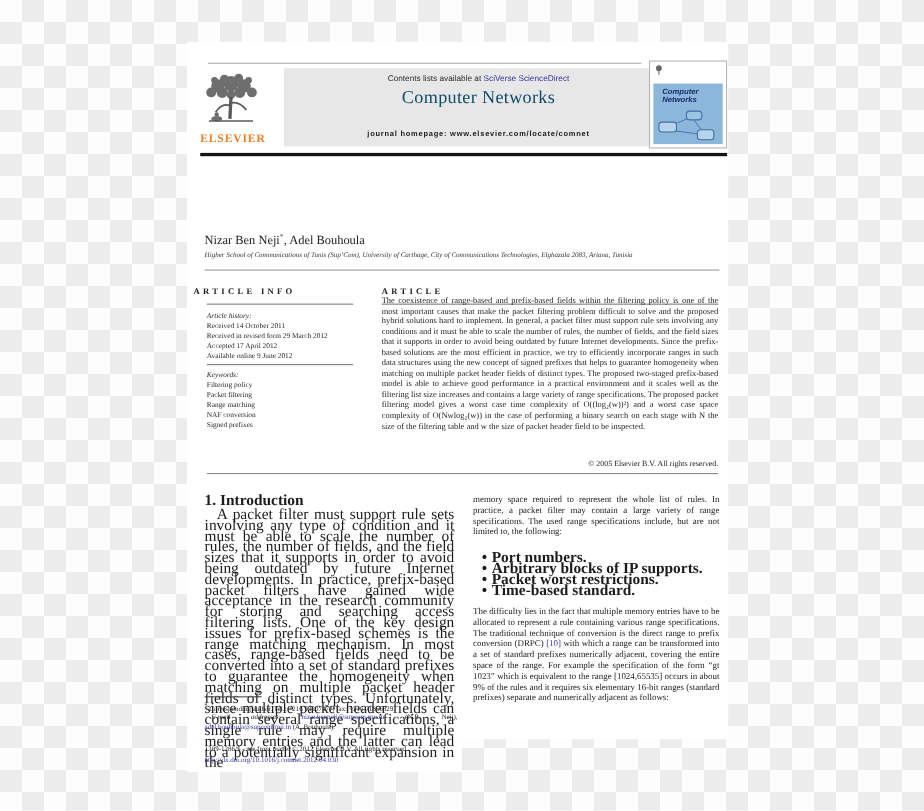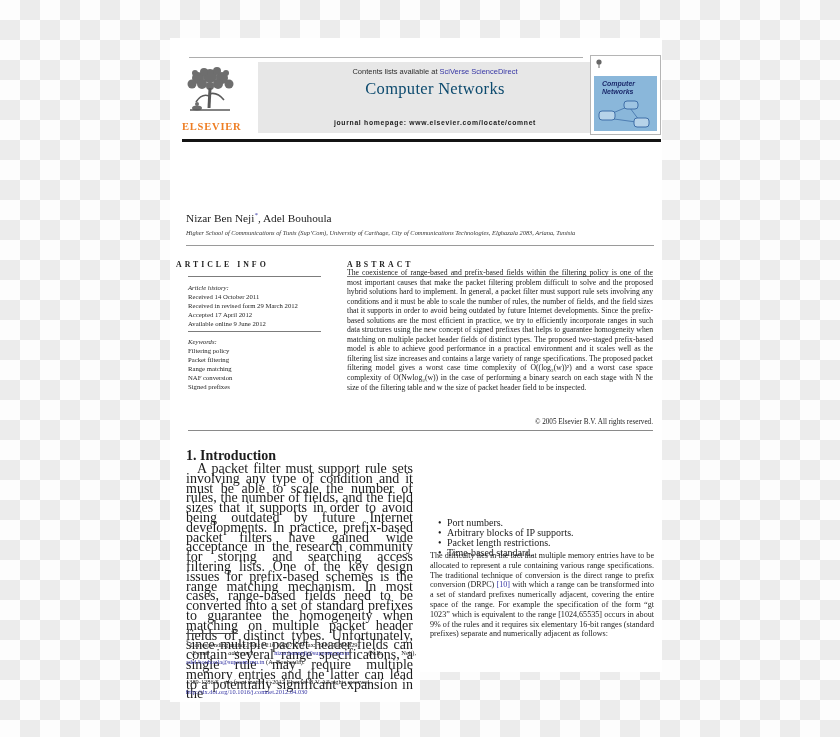--- a/index.html
+++ b/index.html
@@ -51,21 +51,21 @@
   #rule-info2{left:188px;top:331px;width:133px;background:#7c7c7c;}
   #kw-block{left:188px;top:337px;width:150px;font-size:6.7px;line-height:9px;color:#1f1f1f;}
 
   #abstract-text{left:347px;top:268px;width:306px;font-size:7.7px;line-height:9.55px;text-align:justify;color:#1b1b1b;}
   #copyright-line{left:347px;top:418px;width:306px;text-align:right;font-size:7.2px;color:#1b1b1b;}
   #rule-mid{left:188px;top:430px;width:465px;background:#8a8a8a;}
 
   #intro-heading{left:186px;top:448px;font-size:14px;font-weight:bold;}
   #intro-para{left:186px;top:464px;width:227px;font-size:14px;line-height:9.8px;text-align:justify;text-indent:11px;}
   #rc-para1{left:430px;top:449px;width:224px;font-size:8.1px;line-height:9.8px;text-align:justify;}
-  #rc-bullets{left:438px;top:518px;width:216px;font-size:10px;line-height:10px;}
+  #rc-bullets{left:438px;top:503px;width:216px;font-size:14px;line-height:10px;font-weight:bold;}
   #rc-bullets .bullet-item{position:relative;padding-left:9px;}
   #rc-bullets .bullet-item::before{content:"•";position:absolute;left:0;top:0;}
   #rc-para2{left:430px;top:551px;width:224px;font-size:8.1px;line-height:9.8px;text-align:justify;}
 
   #fn-rule{left:186px;top:633px;width:52px;background:#4a4a4a;}
   #fn-block{left:186px;top:638px;width:230px;font-size:6.4px;line-height:8.3px;text-align:justify;color:#222;}
   #fn-emails{text-indent:6px;}
   #issn-line{left:186px;top:678px;width:250px;font-size:6.4px;color:#222;}
   #doi-line{left:186px;top:688px;width:250px;font-size:6.4px;}
 </style>
@@ -129,21 +129,21 @@
     </div>
   </div>
 
   <div class="abs" id="black-rule"></div>
 
   <div class="abs" id="authors-line"><span>Nizar Ben Neji</span><sup>*</sup><span>, Adel Bouhoula</span></div>
   <div class="abs" id="affiliation">Higher School of Communications of Tunis (Sup’Com), University of Carthage, City of Communications Technologies, Elghazala 2083, Ariana, Tunisia</div>
   <div class="abs rule" id="rule-auth"></div>
 
   <div class="abs colhead" id="info-heading">ARTICLE INFO</div>
-  <div class="abs colhead" id="abstract-heading">ABSTRACT</div>
+  <div class="abs colhead" id="abstract-heading">ARTICLE</div>
   <div class="abs rule" id="rule-info1"></div>
   <div class="abs rule" id="rule-abs"></div>
 
   <div class="abs" id="info-block">
     <div class="ital">Article history:</div>
     <div>Received 14 October 2011</div>
     <div>Received in revised form 29 March 2012</div>
     <div>Accepted 17 April 2012</div>
     <div>Available online 9 June 2012</div>
   </div>
@@ -157,24 +157,25 @@
     <div>Signed prefixes</div>
   </div>
 
   <div class="abs" id="abstract-text">The coexistence of range-based and prefix-based fields within the filtering policy is one of the most important causes that make the packet filtering problem difficult to solve and the proposed hybrid solutions hard to implement. In general, a packet filter must support rule sets involving any conditions and it must be able to scale the number of rules, the number of fields, and the field sizes that it supports in order to avoid being outdated by future Internet developments. Since the prefix-based solutions are the most efficient in practice, we try to efficiently incorporate ranges in such data structures using the new concept of signed prefixes that helps to guarantee homogeneity when matching on multiple packet header fields of distinct types. The proposed two-staged prefix-based model is able to achieve good performance in a practical environment and it scales well as the filtering list size increases and contains a large variety of range specifications. The proposed packet filtering model gives a worst case time complexity of O((log₂(w))²) and a worst case space complexity of O(Nwlog₂(w)) in the case of performing a binary search on each stage with N the size of the filtering table and w the size of packet header field to be inspected.</div>
   <div class="abs" id="copyright-line">© 2005 Elsevier B.V. All rights reserved.</div>
   <div class="abs rule" id="rule-mid"></div>
 
   <div class="abs" id="intro-heading">1. Introduction</div>
   <div class="abs" id="intro-para">A packet filter must support rule sets involving any type of condition and it must be able to scale the number of rules, the number of fields, and the field sizes that it supports in order to avoid being outdated by future Internet developments. In practice, prefix-based packet filters have gained wide acceptance in the research community for storing and searching access filtering lists. One of the key design issues for prefix-based schemes is the range matching mechanism. In most cases, range-based fields need to be converted into a set of standard prefixes to guarantee the homogeneity when matching on multiple packet header fields of distinct types. Unfortunately, since multiple packet header fields can contain several range specifications, a single rule may require multiple memory entries and the latter can lead to a potentially significant expansion in the</div>
 
+  <div class="abs" id="rc-para1">memory space required to represent the whole list of rules. In practice, a packet filter may contain a large variety of range specifications. The used range specifications include, but are not limited to, the following:</div>
   <div class="abs" id="rc-bullets">
     <div class="bullet-item">Port numbers.</div>
     <div class="bullet-item">Arbitrary blocks of IP supports.</div>
-    <div class="bullet-item">Packet length restrictions.</div>
+    <div class="bullet-item">Packet worst restrictions.</div>
     <div class="bullet-item">Time-based standard.</div>
   </div>
   <div class="abs" id="rc-para2"><span>The difficulty lies in the fact that multiple memory entries have to be allocated to represent a rule containing various range specifications. The traditional technique of conversion is the direct range to prefix conversion (DRPC) </span><span class="link">[10]</span><span> with which a range can be transformed into a set of standard prefixes numerically adjacent, covering the entire space of the range. For example the specification of the form “gt 1023” which is equivalent to the range [1024,65535] occurs in about 9% of the rules and it requires six elementary 16-bit ranges (standard prefixes) separate and numerically adjacent as follows:</span></div>
 
   <div class="abs rule" id="fn-rule"></div>
   <div class="abs" id="fn-block">
     <div><sup>*</sup><span> Corresponding author. Tel.: +216 99207377; fax: +216 71856829.</span></div>
     <div id="fn-emails"><span class="ital">E-mail addresses: </span><span class="link">nizar.benneji@supcom.rnu.tn</span><span> (N.B. Neji), </span><span class="link">adel.bouhoula@supcom.rnu.tn</span><span> (A. Bouhoula).</span></div>
   </div>
   <div class="abs" id="issn-line">1389-1286/$ - see front matter © 2012 Elsevier B.V. All rights reserved.</div>

